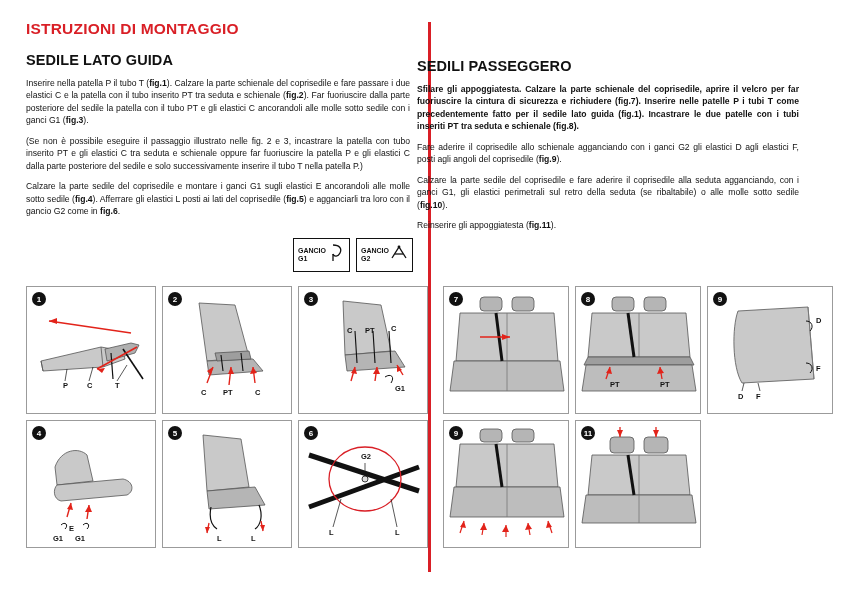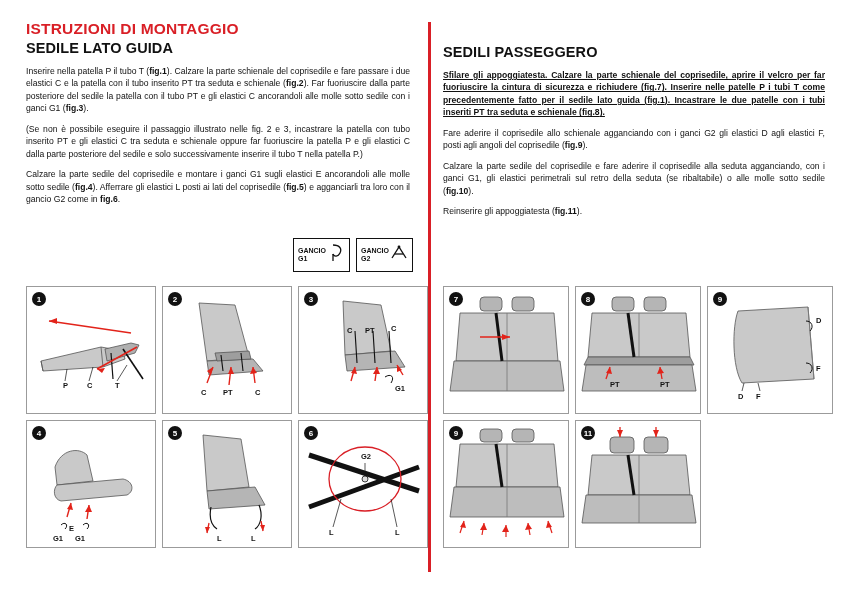--- a/index.html
+++ b/index.html
@@ -20,45 +20,45 @@
   .divider{
     position:absolute;
     left:428px;top:22px;
     width:3px;height:550px;
     background:#d91f26;
   }
   .col-left{
     position:absolute;left:26px;top:20px;width:384px;
   }
   .col-right{
-    position:absolute;left:443px;top:44px;width:382px;
+    position:absolute;left:417px;top:44px;width:382px;
   }
   h1.main-title{
     font-size:15.5px;
     color:#d91f26;
     margin:0 0 2px 0;
     font-weight:bold;
     letter-spacing:0.2px;
   }
   h2.sub-title{
     font-size:14.5px;
     color:#111;
-    margin:0 0 9px 0;
+    margin:14px 0 9px 0;
     font-weight:bold;
     letter-spacing:0.1px;
   }
   p.para{
     font-size:8.6px;
     line-height:1.45;
     text-align:justify;
     margin:0 0 8px 0;
     color:#111;
   }
   p.para b{font-weight:bold;}
-  p.bold-lead{font-weight:bold;text-decoration:underline;}
+  p.bold-lead{font-weight:bold;}
   .gancio-row{
     position:absolute;
     left:293px;top:238px;
     display:flex;gap:6px;
   }
   .gancio-box{
     width:57px;height:34px;
     border:1px solid #111;
     display:flex;align-items:center;
     padding:0 4px;

